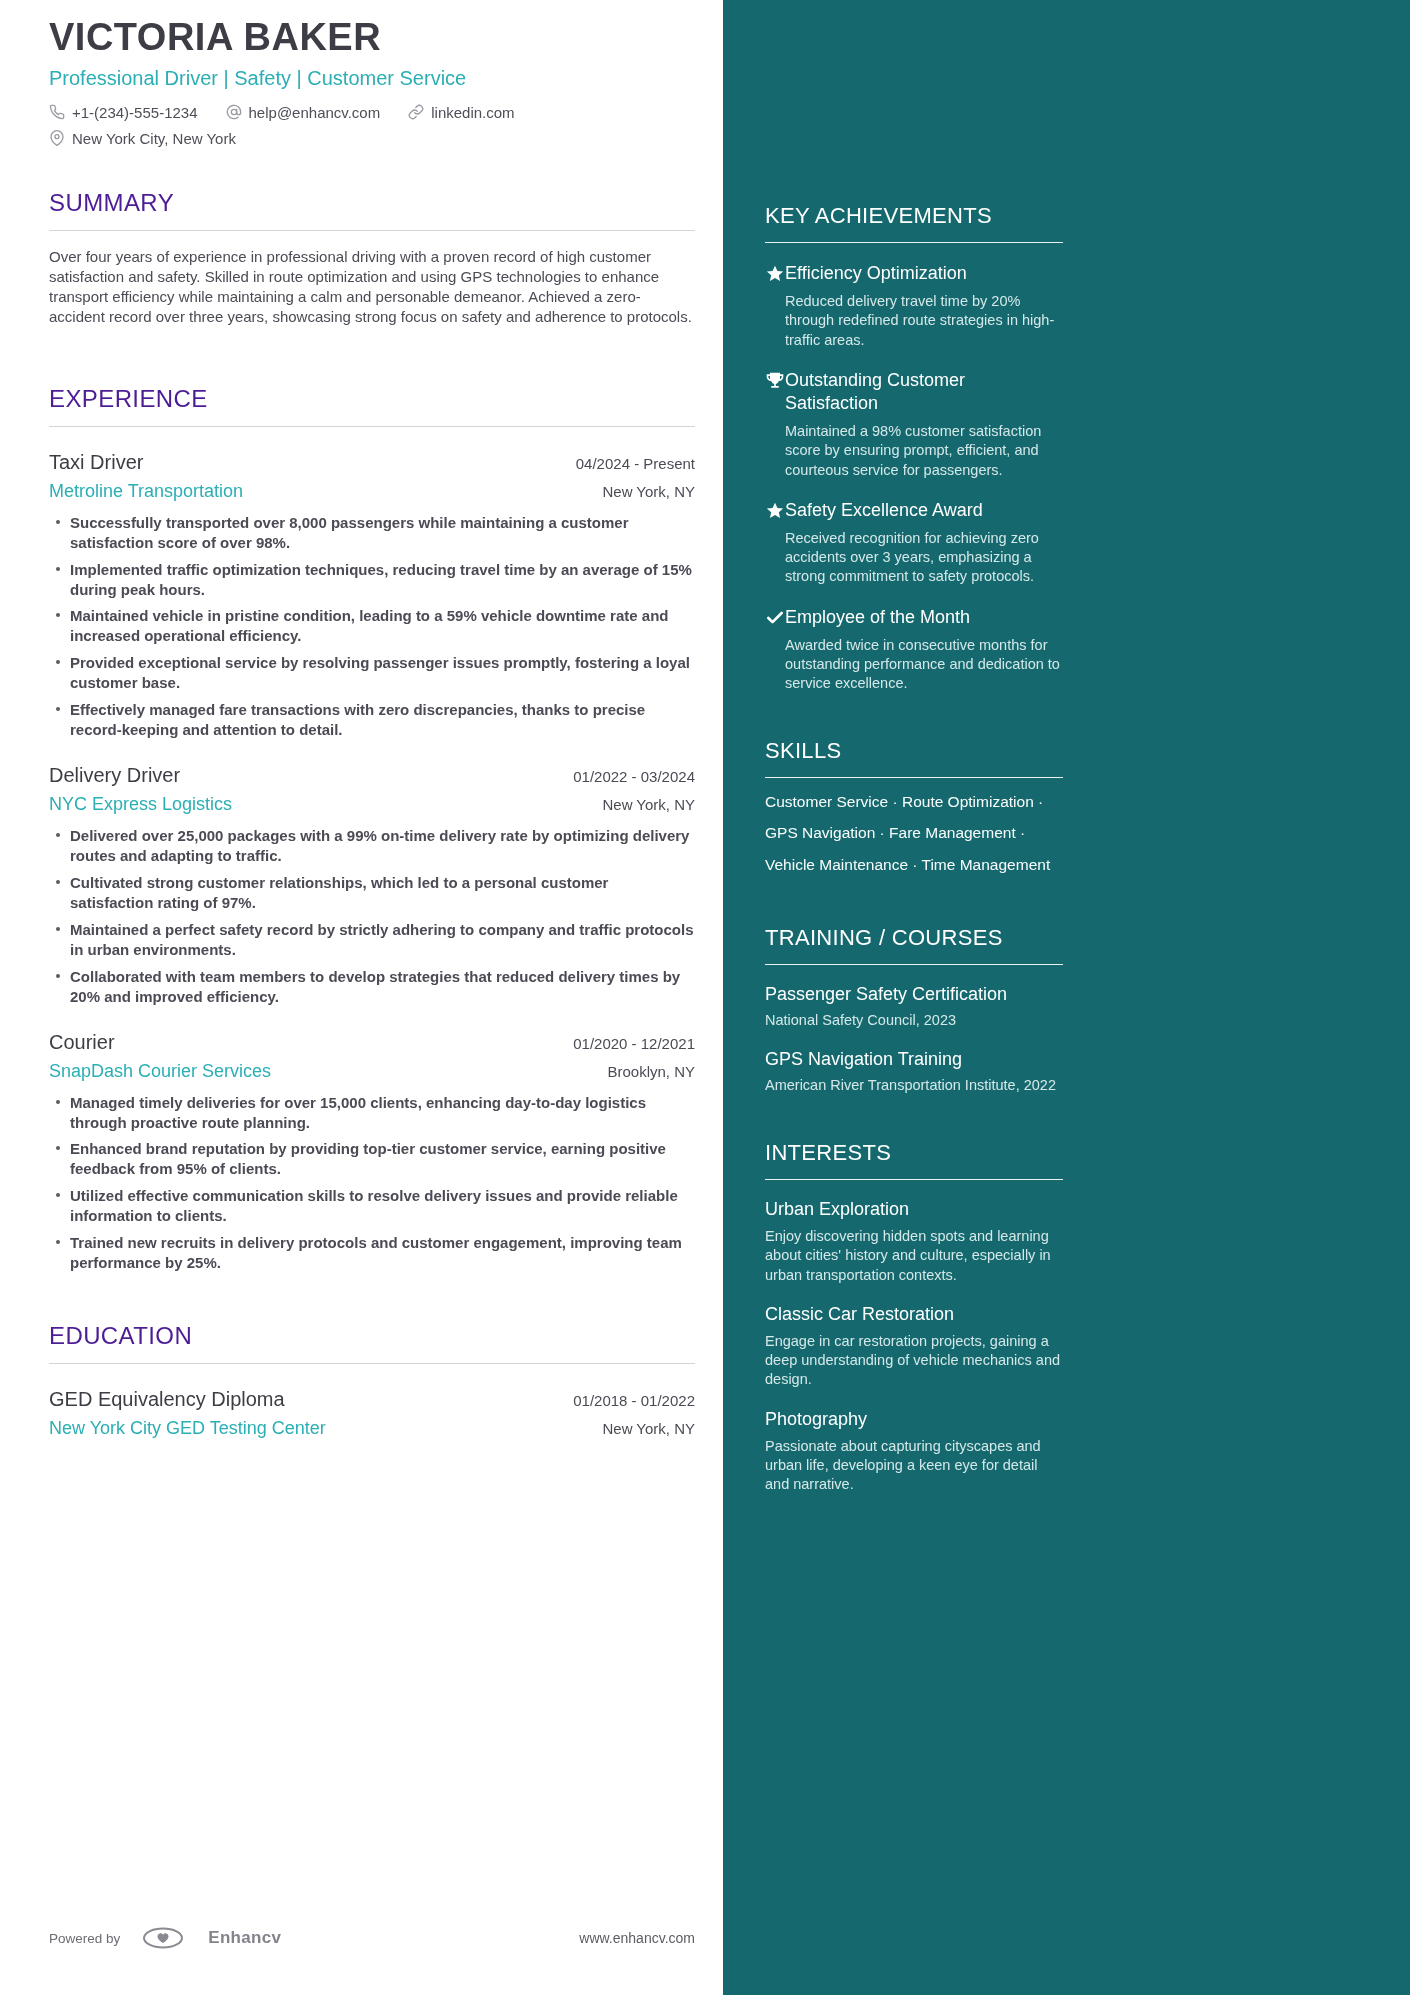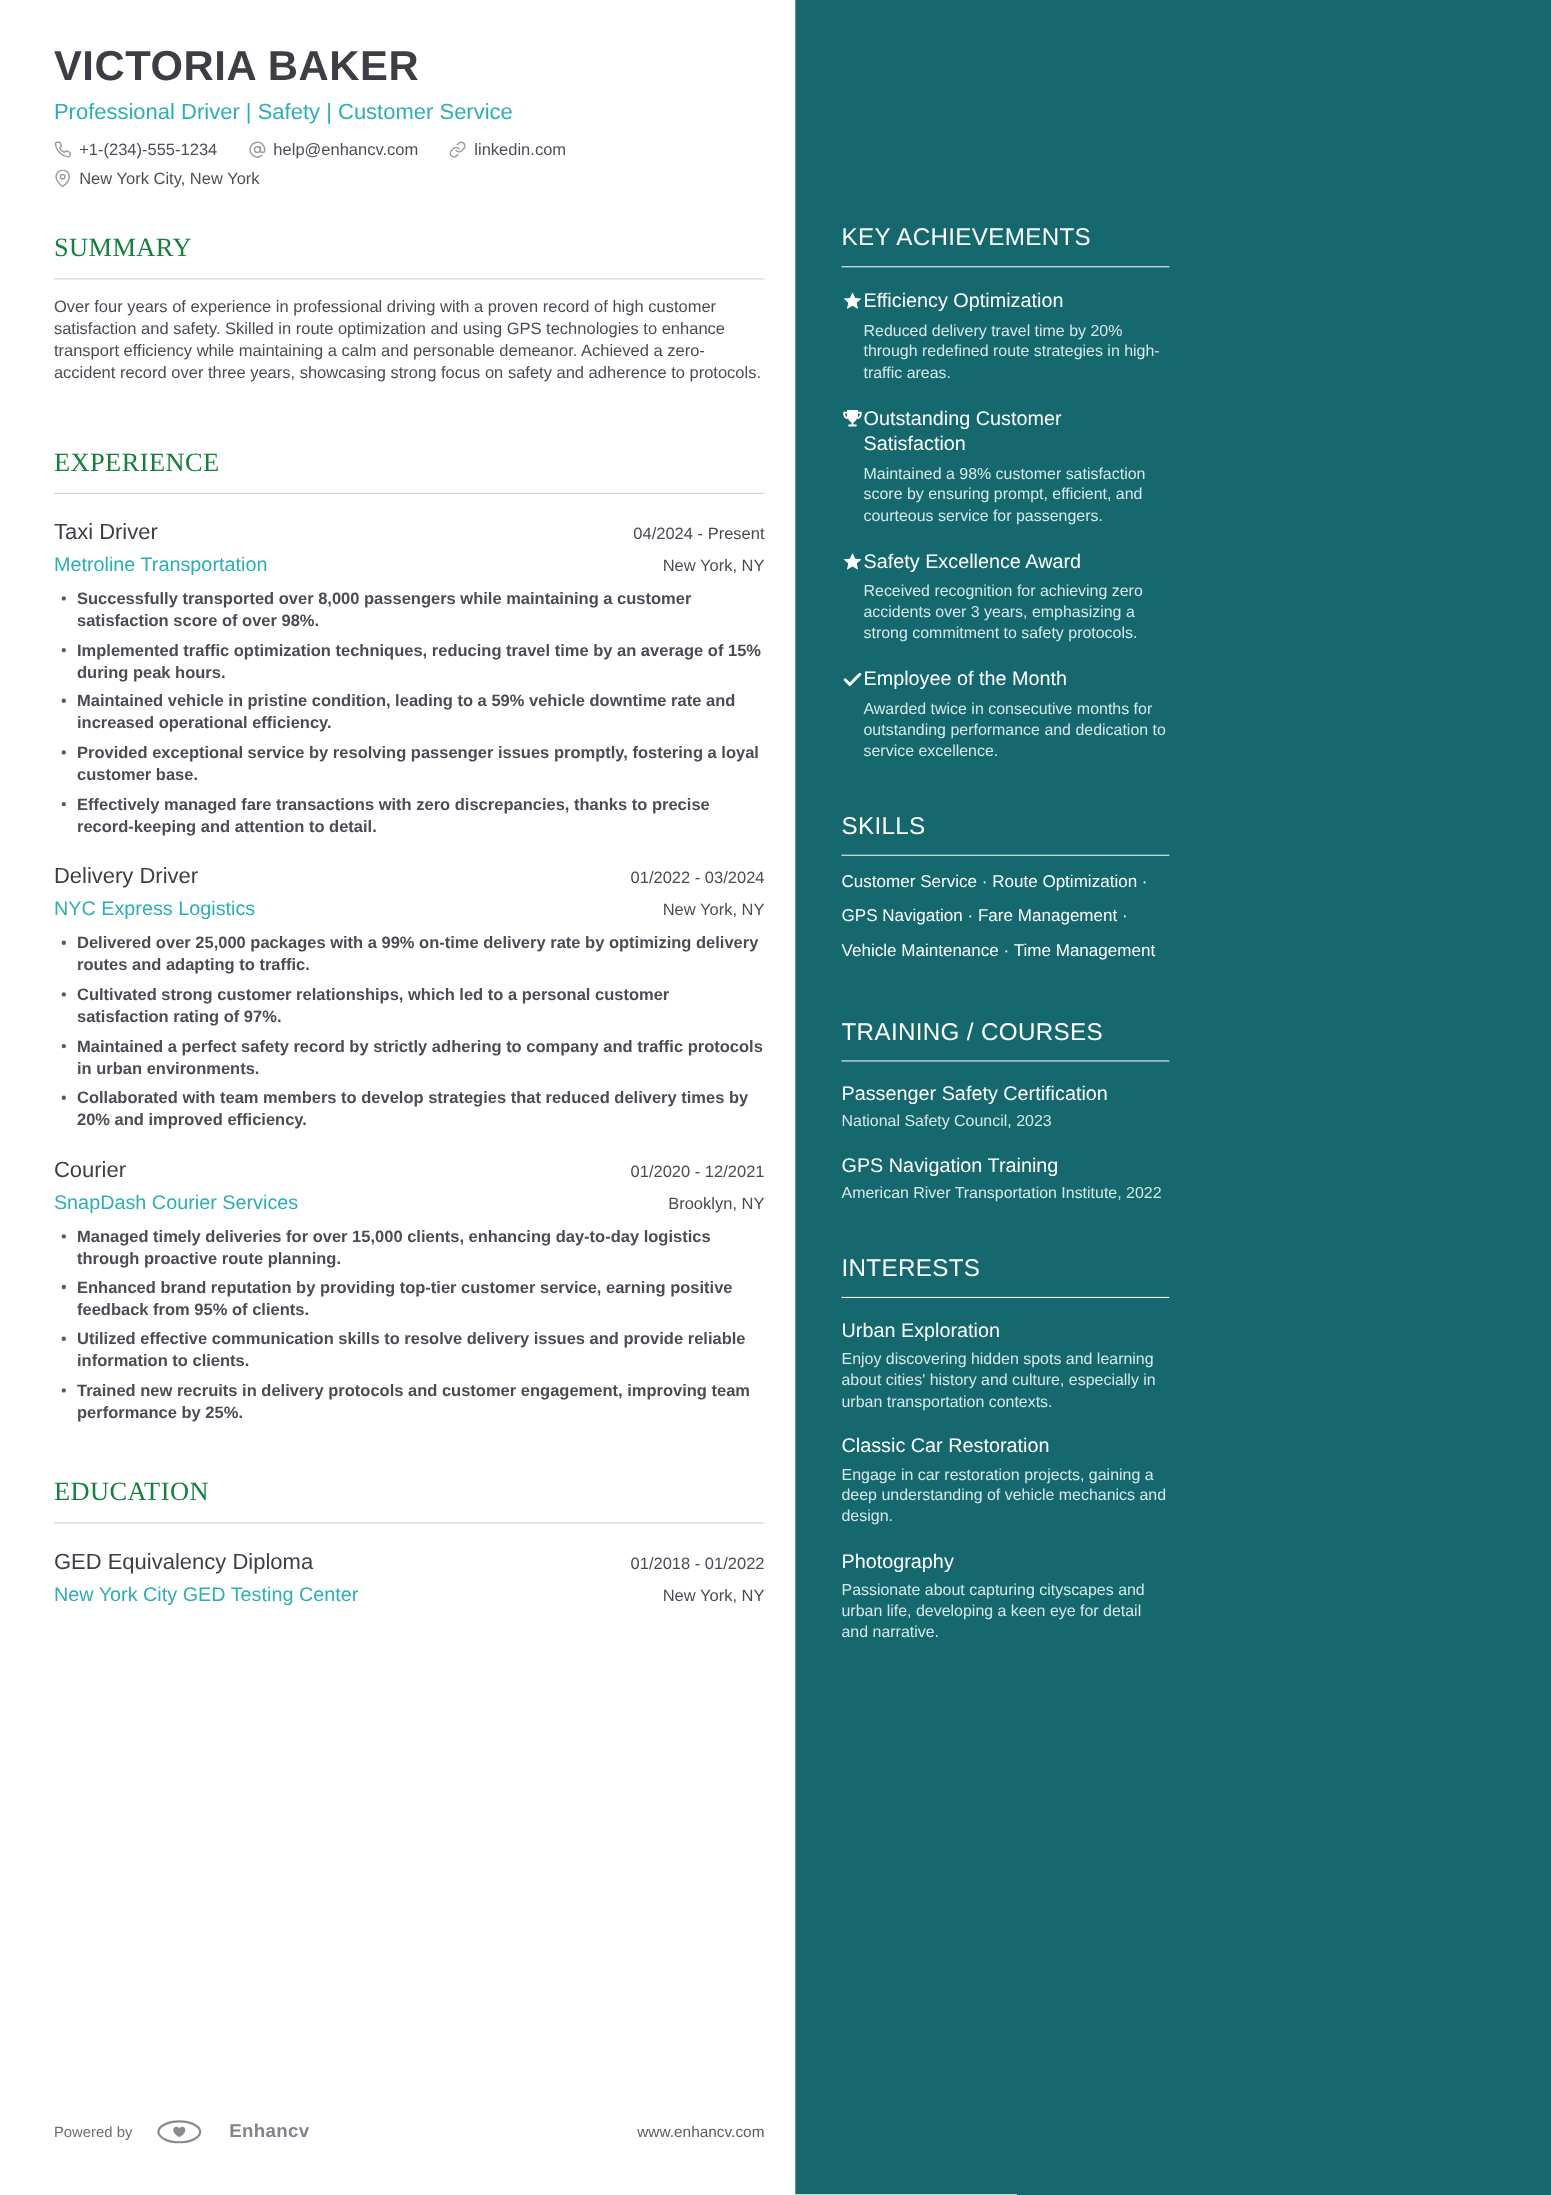--- a/index.html
+++ b/index.html
@@ -2,39 +2,39 @@
 <html><head>
 <meta charset="utf-8">
 <style>
   html, body { margin: 0; padding: 0; background: #ffffff; }
   body { font-family: "Liberation Sans", sans-serif; }
   .page { display: flex; width: 1410px; min-height: 1995px; background: #ffffff; }
 
   
   .left-col {
     width: 723px; box-sizing: border-box;
-    padding: 40px 28px 46px 49px;
+    padding: 16px 28px 46px 49px;
     display: flex; flex-direction: column;
   }
   .candidate-name {
     margin: 0; font-size: 38px; font-weight: 800; letter-spacing: .5px;
     color: #3d3d45; line-height: 1.15;
   }
   .candidate-title { font-size: 20px; color: #2bafb4; margin-top: 7px; }
   .contacts { margin-top: 14px; display: flex; flex-wrap: wrap; gap: 9px 28px; font-size: 15px; color: #4e4e58; }
   .contact-item { display: flex; align-items: center; gap: 7px; }
   .contact-item.linky { cursor: pointer; }
   .cicon { width: 16px; height: 16px; color: #9b9ba3; flex: 0 0 auto; }
   .cicon svg { width: 16px; height: 16px; display: block; }
   .loc-row { width: 100%; }
 
   .section { margin-top: 42px; }
   .section-heading {
     margin: 0; font-size: 24px; font-weight: 400; letter-spacing: .4px;
-    color: #15803d; padding-bottom: 13px; border-bottom: 1px solid #d3d3d9; font-family: Liberation Serif, serif;
+    color: #4c1d95; padding-bottom: 13px; border-bottom: 1px solid #d3d3d9;
   }
   .summary-text { margin-top: 16px; font-size: 15px; line-height: 1.35; color: #4b4b55; }
 
   .job { margin-top: 24px; }
   .job-head { display: flex; justify-content: space-between; align-items: baseline; }
   .job-title { font-size: 20px; color: #3d3d45; }
   .job-dates { font-size: 15px; color: #4b4b55; white-space: nowrap; }
   .job-sub { display: flex; justify-content: space-between; align-items: baseline; margin-top: 7px; }
   .company { font-size: 18px; color: #2bafb4; }
   .job-loc { font-size: 15px; color: #4b4b55; white-space: nowrap; }

